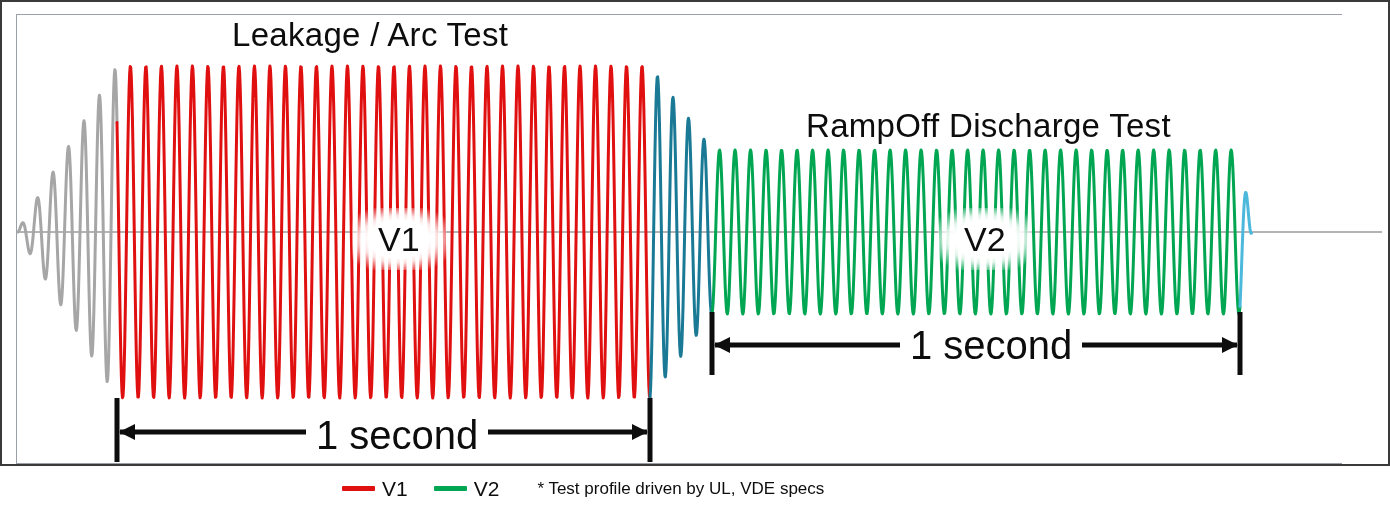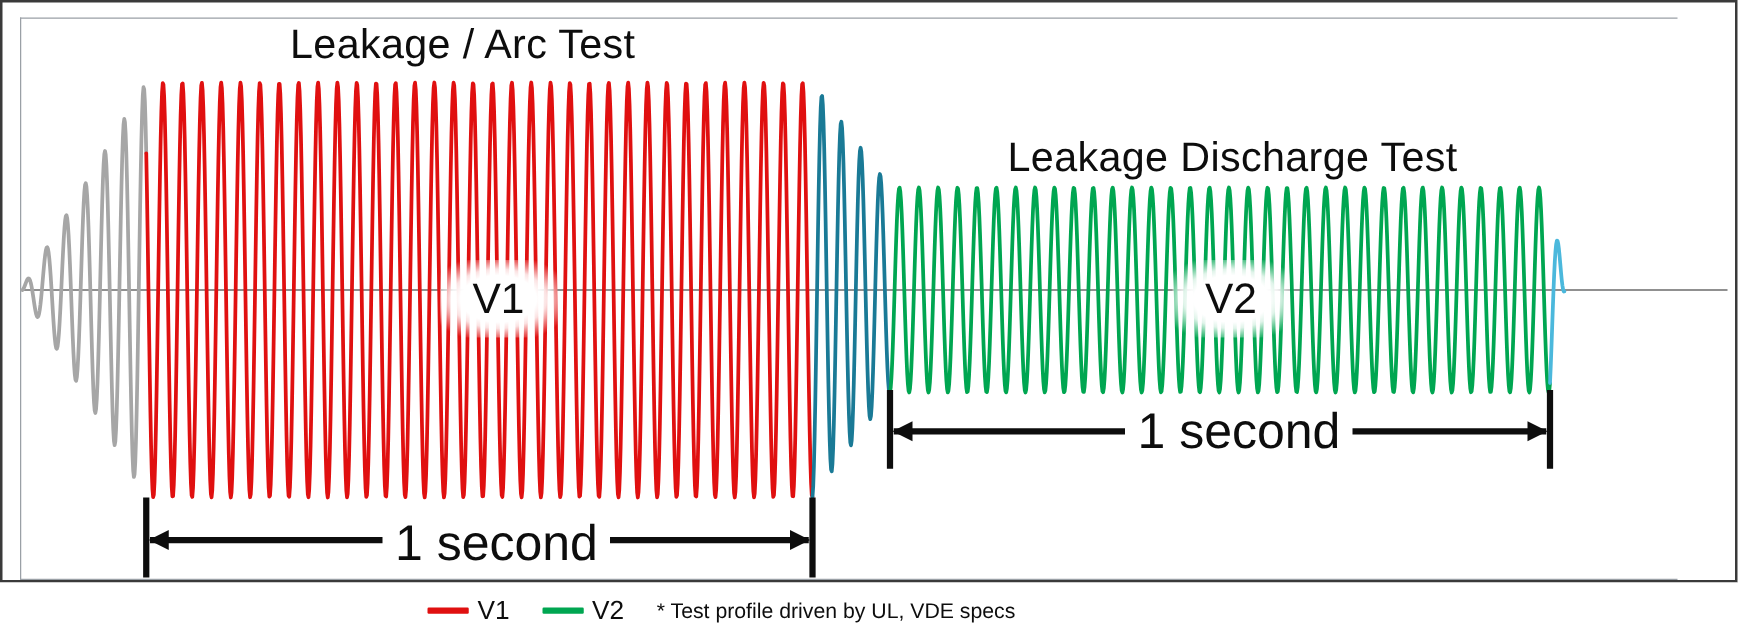--- a/index.html
+++ b/index.html
@@ -129,20 +129,21 @@
   }
   .legend-label {
     font-size: 21px;
     color: #0d0d0d;
     white-space: nowrap;
   }
   .legend-note {
     font-size: 17px;
     color: #0d0d0d;
     white-space: nowrap;
+    margin-left: 12px;
   }
 </style>
 </head>
 <body>
 
 <div id="root">
 
   <div class="outer-frame"></div>
   <div class="plot-frame"></div>
 
@@ -164,21 +165,21 @@
         <line x1="712" y1="312" x2="712" y2="375" stroke="#0d0d0d" stroke-width="5"></line>
         <line x1="1240" y1="312" x2="1240" y2="375" stroke="#0d0d0d" stroke-width="5"></line>
         <line x1="715" y1="345" x2="1237" y2="345" stroke="#0d0d0d" stroke-width="5"></line>
         <polygon points="714,345 730,337 730,353" fill="#0d0d0d"></polygon>
         <polygon points="1238,345 1222,337 1222,353" fill="#0d0d0d"></polygon>
       </g>
     </svg>
 
   <div class="title-text" id="title-leakage">Leakage / Arc Test</div>
 
-  <div class="title-text" id="title-partial">Leakage Discharge Test</div>
+  <div class="title-text" id="title-partial">RampOff Discharge Test</div>
 
   <div class="amp-label" id="label-v1">V1</div>
 
   <div class="amp-label" id="label-v2">V2</div>
 
   <div class="duration-label" id="dur-label-1">1 second</div>
 
   <div class="duration-label" id="dur-label-2">1 second</div>
 
   <div class="legend" id="legend">

